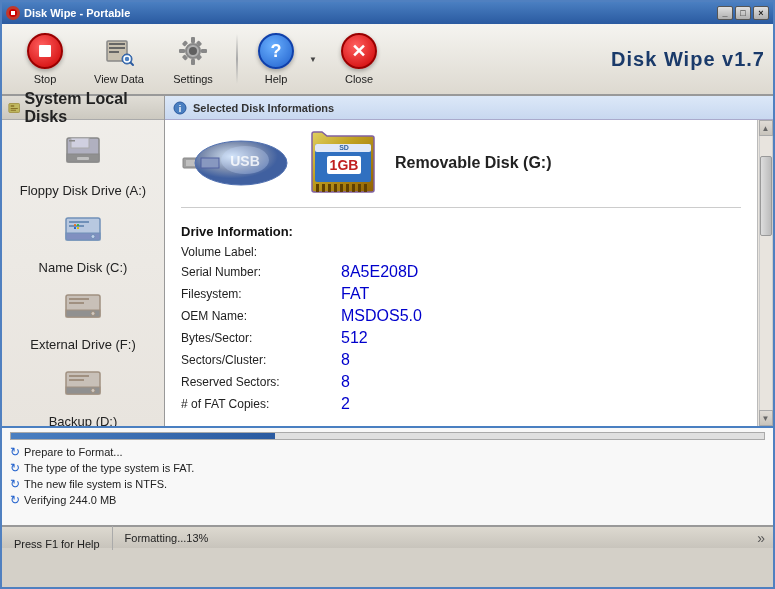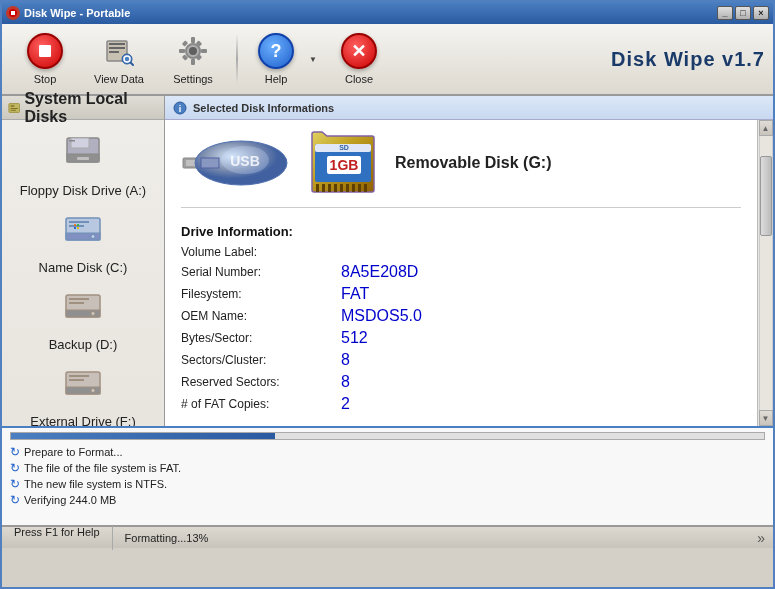--- a/index.html
+++ b/index.html
@@ -365,21 +365,21 @@
       display: flex;
       align-items: center;
       font-size: 11px;
       color: #222;
     }
     .status-help {
       padding: 12px 12px;
       border-right: 1px solid #aaa;
       height: 100%;
       display: flex;
-      align-items: flex-end;
+      align-items: flex-start;
     }
     .status-format {
       padding: 0 12px;
       flex: 1;
     }
     .status-arrow {
       padding: 0 8px;
       font-size: 14px;
       color: #555;
     }
@@ -524,32 +524,32 @@
         </div>
 
         <div class="sidebar-item">
           <svg width="40" height="32" viewBox="0 0 40 32">
             <rect x="3" y="5" width="34" height="22" rx="2" fill="#c8c0b8" stroke="#a09080" stroke-width="1.5"></rect>
             <rect x="3" y="20" width="34" height="7" rx="0 0 2 2" fill="#909090" stroke="#a09080" stroke-width="1"></rect>
             <circle cx="30" cy="23.5" r="2" fill="#d0c8c0" stroke="#a09080" stroke-width="1"></circle>
             <rect x="6" y="8" width="20" height="2" fill="#a09080"></rect>
             <rect x="6" y="12" width="15" height="2" fill="#a09080"></rect>
           </svg>
-          <span class="item-label">Backup (D:)</span>
+          <span class="item-label">External Drive (F:)</span>
         </div>
 
         <div class="sidebar-item">
           <svg width="40" height="32" viewBox="0 0 40 32">
             <rect x="3" y="5" width="34" height="22" rx="2" fill="#c8c0b8" stroke="#a09080" stroke-width="1.5"></rect>
             <rect x="3" y="20" width="34" height="7" rx="0 0 2 2" fill="#909090" stroke="#a09080" stroke-width="1"></rect>
             <circle cx="30" cy="23.5" r="2" fill="#d0c8c0" stroke="#a09080" stroke-width="1"></circle>
             <rect x="6" y="8" width="20" height="2" fill="#a09080"></rect>
             <rect x="6" y="12" width="15" height="2" fill="#a09080"></rect>
           </svg>
-          <span class="item-label">External Drive (F:)</span>
+          <span class="item-label">Backup (D:)</span>
         </div>
 
         <div class="sidebar-item selected">
           <svg width="40" height="32" viewBox="0 0 40 32">
             <rect x="5" y="8" width="30" height="18" rx="2" fill="#c0c8d8" stroke="#8090b0" stroke-width="1.5"></rect>
             <rect x="5" y="18" width="30" height="8" rx="0 0 2 2" fill="#9090a8" stroke="#8090b0" stroke-width="1"></rect>
             <circle cx="28" cy="22" r="2" fill="#c0c8d8" stroke="#8090b0" stroke-width="1"></circle>
             <rect x="8" y="11" width="16" height="2" fill="#8090b0"></rect>
           </svg>
           <span class="item-label">Removable Disk (G:)</span>
@@ -684,21 +684,21 @@
   <div class="log-area">
     <div class="log-progress">
       <div class="log-progress-bar" style="width: 35%;"></div>
     </div>
     <div class="log-entry">
       <span class="log-icon">↻</span>
       <span>Prepare to Format...</span>
     </div>
     <div class="log-entry">
       <span class="log-icon">↻</span>
-      <span>The file of the file system is FAT.</span>
+      <span>The type of the type system is FAT.</span>
     </div>
     <div class="log-entry">
       <span class="log-icon">↻</span>
       <span>The new file system is NTFS.</span>
     </div>
     <div class="log-entry">
       <span class="log-icon">↻</span>
       <span>Verifying 244.0 MB</span>
     </div>
   </div>

